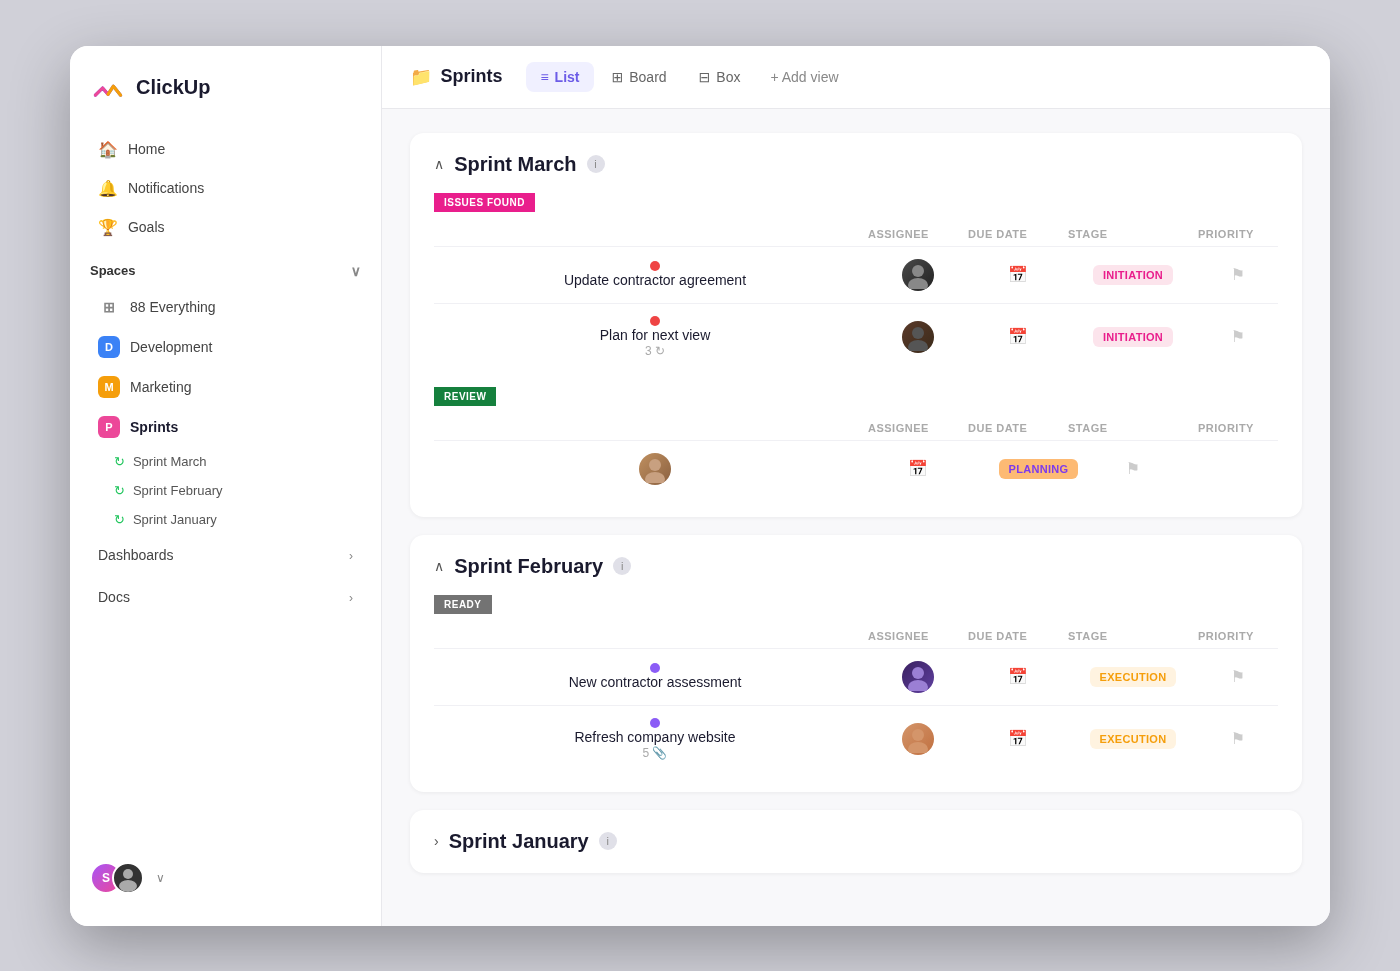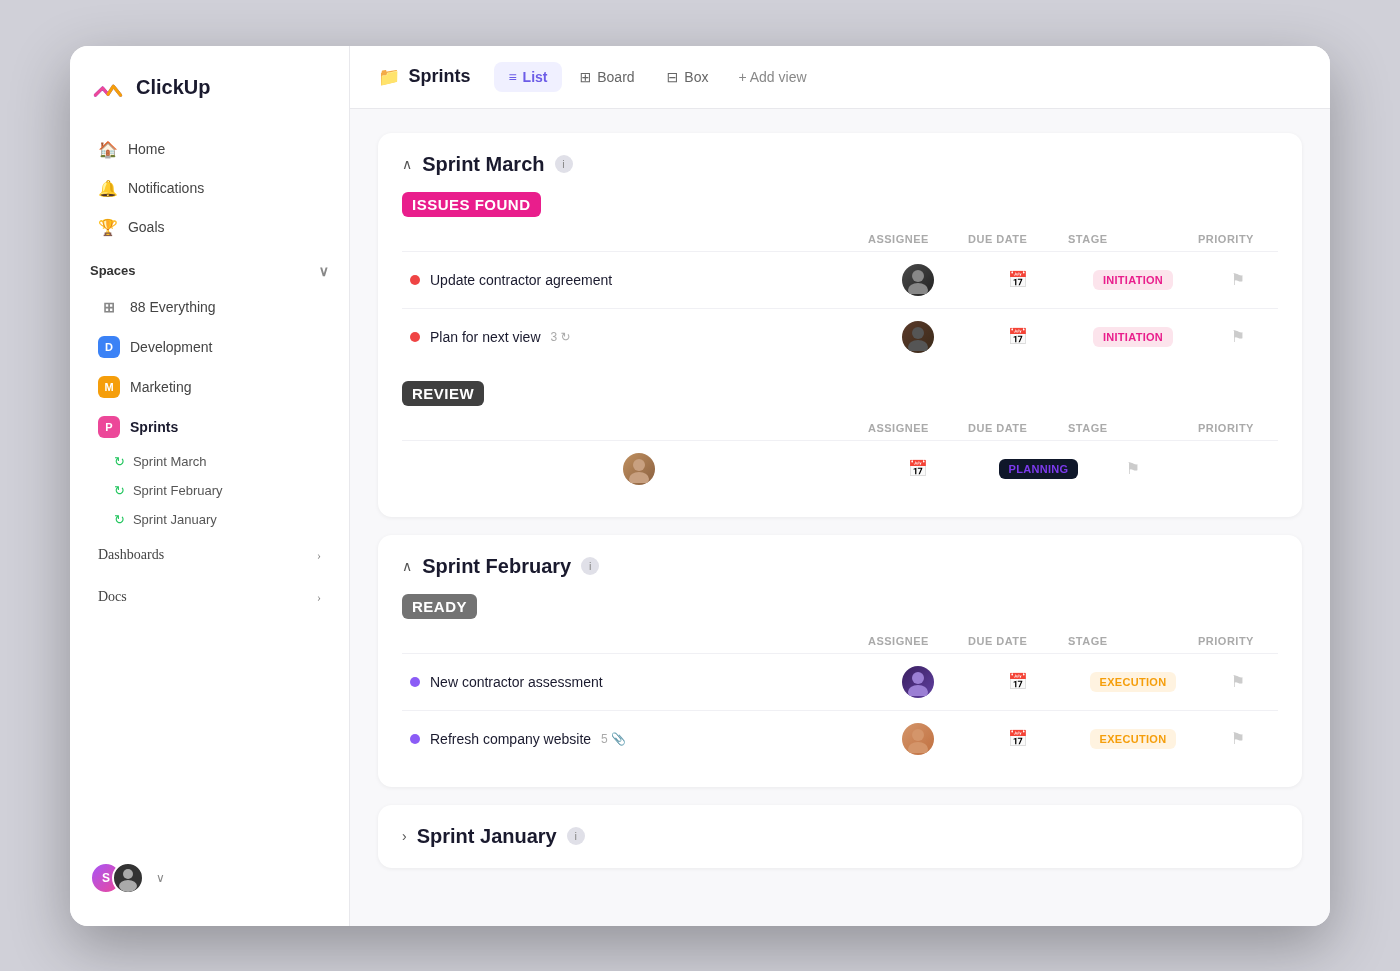--- a/index.html
+++ b/index.html
@@ -16,21 +16,21 @@
       background: #f5f5f7;
       border-radius: 18px;
       width: 1260px;
       min-height: 880px;
       display: flex;
       box-shadow: 0 20px 60px rgba(0,0,0,0.3);
       overflow: hidden;
     }
     
     .sidebar {
-      width: 280px;
+      width: 312px;
       background: #fff;
       border-right: 1px solid #e8e8ec;
       display: flex;
       flex-direction: column;
       padding: 24px 0 16px 0;
       flex-shrink: 0;
     }
     .logo-area {
       display: flex;
       align-items: center;
@@ -110,21 +110,20 @@
     .sidebar-section-collapsible {
       display: flex;
       align-items: flex-end;
       justify-content: space-between;
       padding: 12px 20px;
       font-size: 14px;
       color: #444;
       cursor: pointer;
       border-radius: 6px;
       margin: 1px 8px;
-      font-family: Liberation Serif, serif;
     }
     .chevron { color: #888; font-size: 12px; }
     .sidebar-bottom {
       margin-top: auto;
       padding: 16px 20px;
       display: flex;
       align-items: center;
       gap: 8px;
       cursor: pointer;
     }
@@ -232,29 +231,29 @@
       display: flex;
       align-items: center;
       justify-content: center;
       font-size: 11px;
       color: #888;
       cursor: pointer;
     }
     .status-tag {
       display: inline-block;
       padding: 4px 10px;
-      border-radius: 6px;
-      font-size: 15px;
+      border-radius: 0;
+      font-size: 10px;
       font-weight: 700;
       letter-spacing: 0.5px;
       text-transform: uppercase;
       margin-bottom: 10px;
     }
     .tag-issues { background: #e91e8c; color: #fff; }
-    .tag-review { background: #404040; color: #fff; }
+    .tag-review { background: #15803d; color: #fff; }
     .tag-ready { background: #737373; color: #fff; }
     .table-header {
       display: grid;
       grid-template-columns: 1fr 100px 100px 130px 80px;
       padding: 6px 0 6px 16px;
       font-size: 11px;
       font-weight: 600;
       color: #aaa;
       letter-spacing: 0.5px;
       text-transform: uppercase;
@@ -263,23 +262,24 @@
       display: grid;
       grid-template-columns: 1fr 100px 100px 130px 80px;
       align-items: center;
       padding: 12px 0 12px 8px;
       border-top: 1px solid #f0f0f4;
     }
     .task-row:first-child { border-top: none; }
     .task-name-cell {
       display: flex;
       align-items: center;
-      gap: 10px;
+      gap: 1px;
       font-size: 14px;
       color: #1a1a2e;
+      flex-direction: column;
     }
     .task-dot {
       width: 10px;
       height: 10px;
       border-radius: 50%;
       flex-shrink: 0;
     }
     .dot-red { background: #ef4444; }
     .dot-yellow { background: #f59e0b; }
     .dot-purple { background: #8b5cf6; }
@@ -309,21 +309,21 @@
     }
     .stage-badge {
       padding: 4px 10px;
       border-radius: 6px;
       font-size: 11px;
       font-weight: 700;
       letter-spacing: 0.3px;
       text-transform: uppercase;
     }
     .stage-initiation { background: #fce4ec; color: #e91e8c; }
-    .stage-planning { background: #0f172a; color: #7c3aed; margin-left: 41px; }
+    .stage-planning { background: #fdba74; color: #7c3aed; margin-left: 41px; }
     .stage-execution { background: #fff3e0; color: #f59e0b; }
     .priority-cell {
       display: flex;
       align-items: center;
       justify-content: center;
       color: #ccc;
       font-size: 16px;
     }
     .sprint-collapsed {
       background: #fff;

